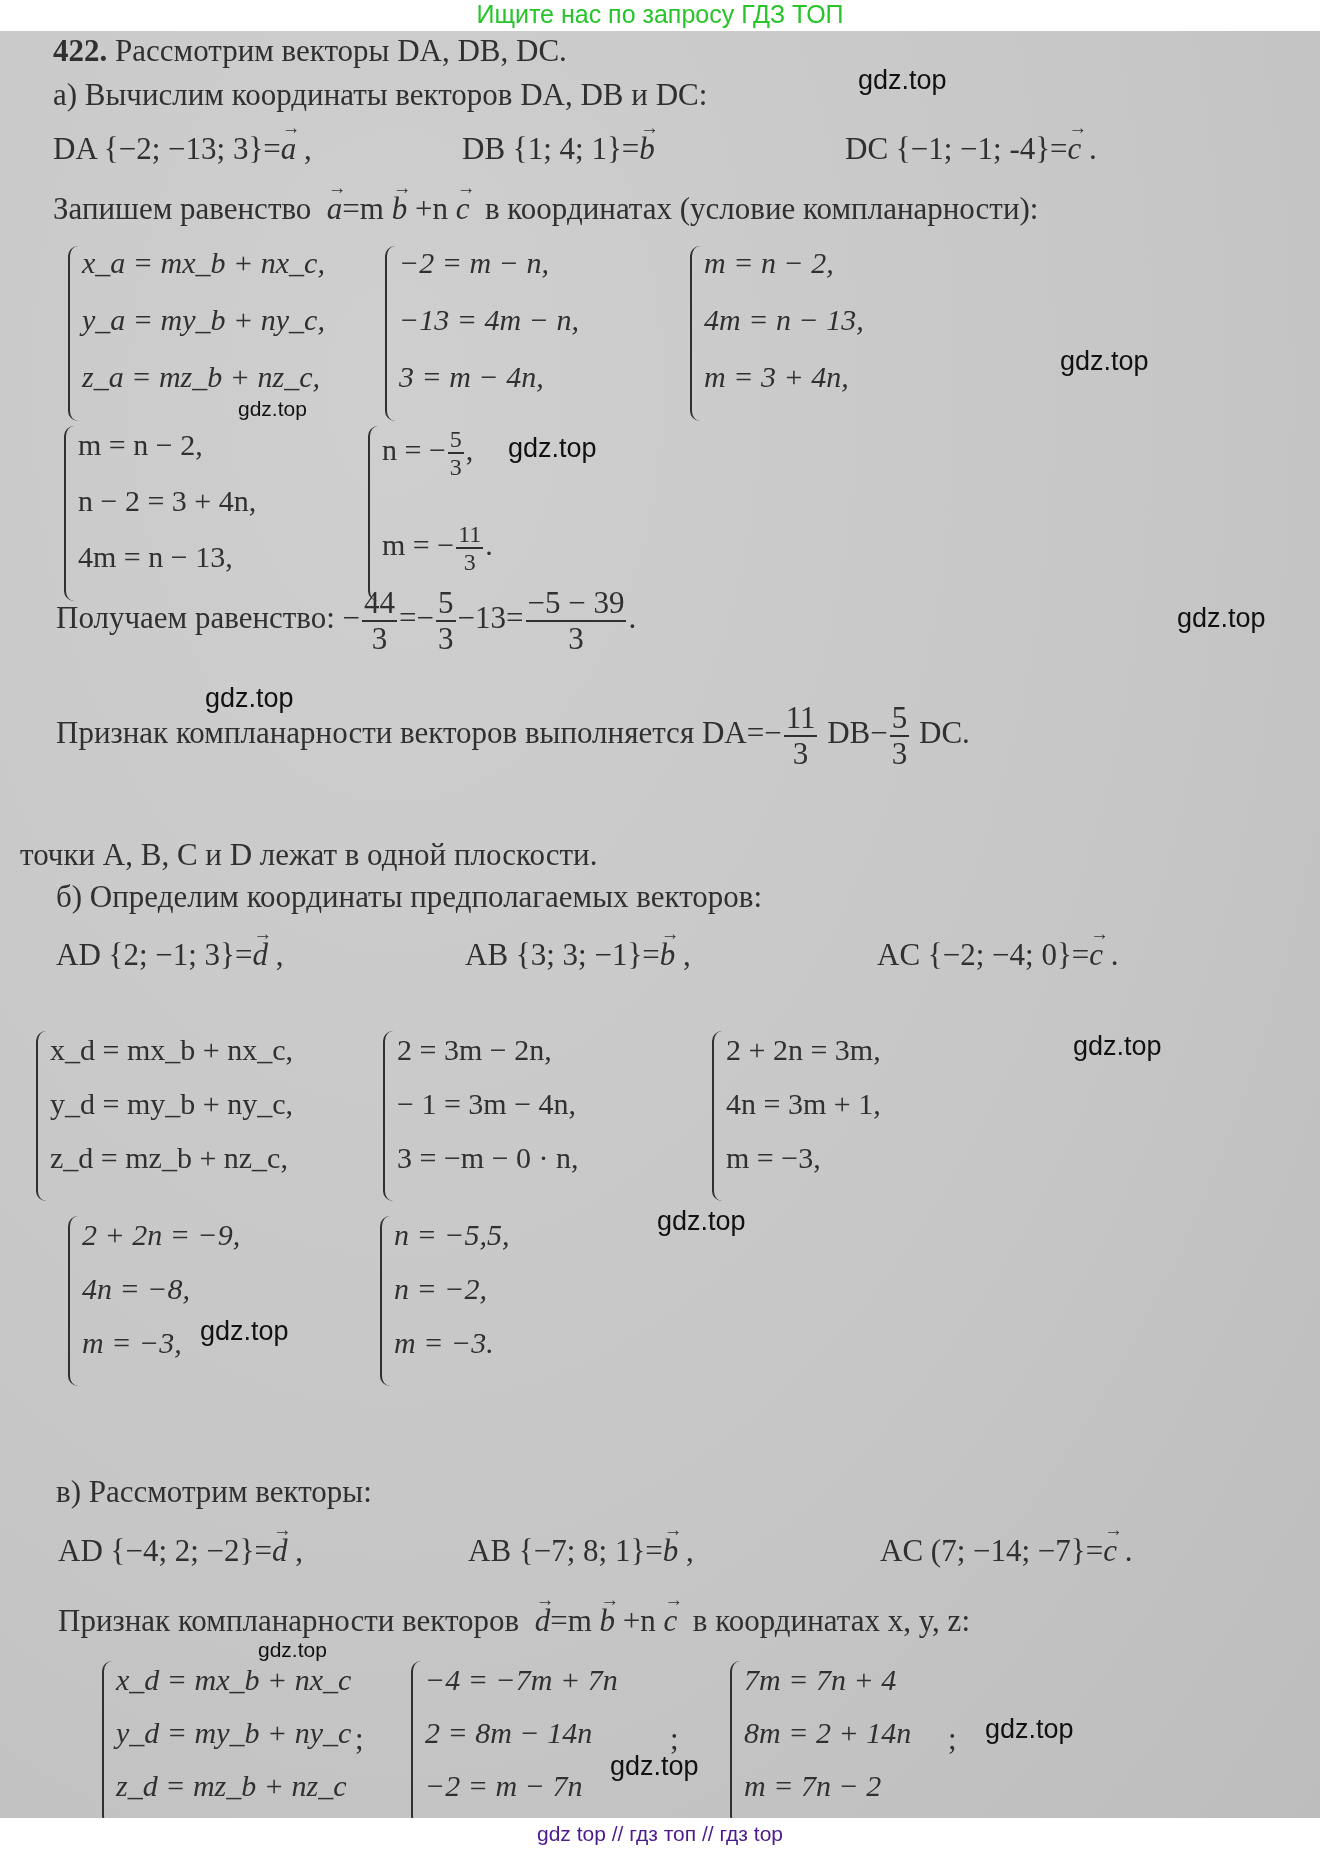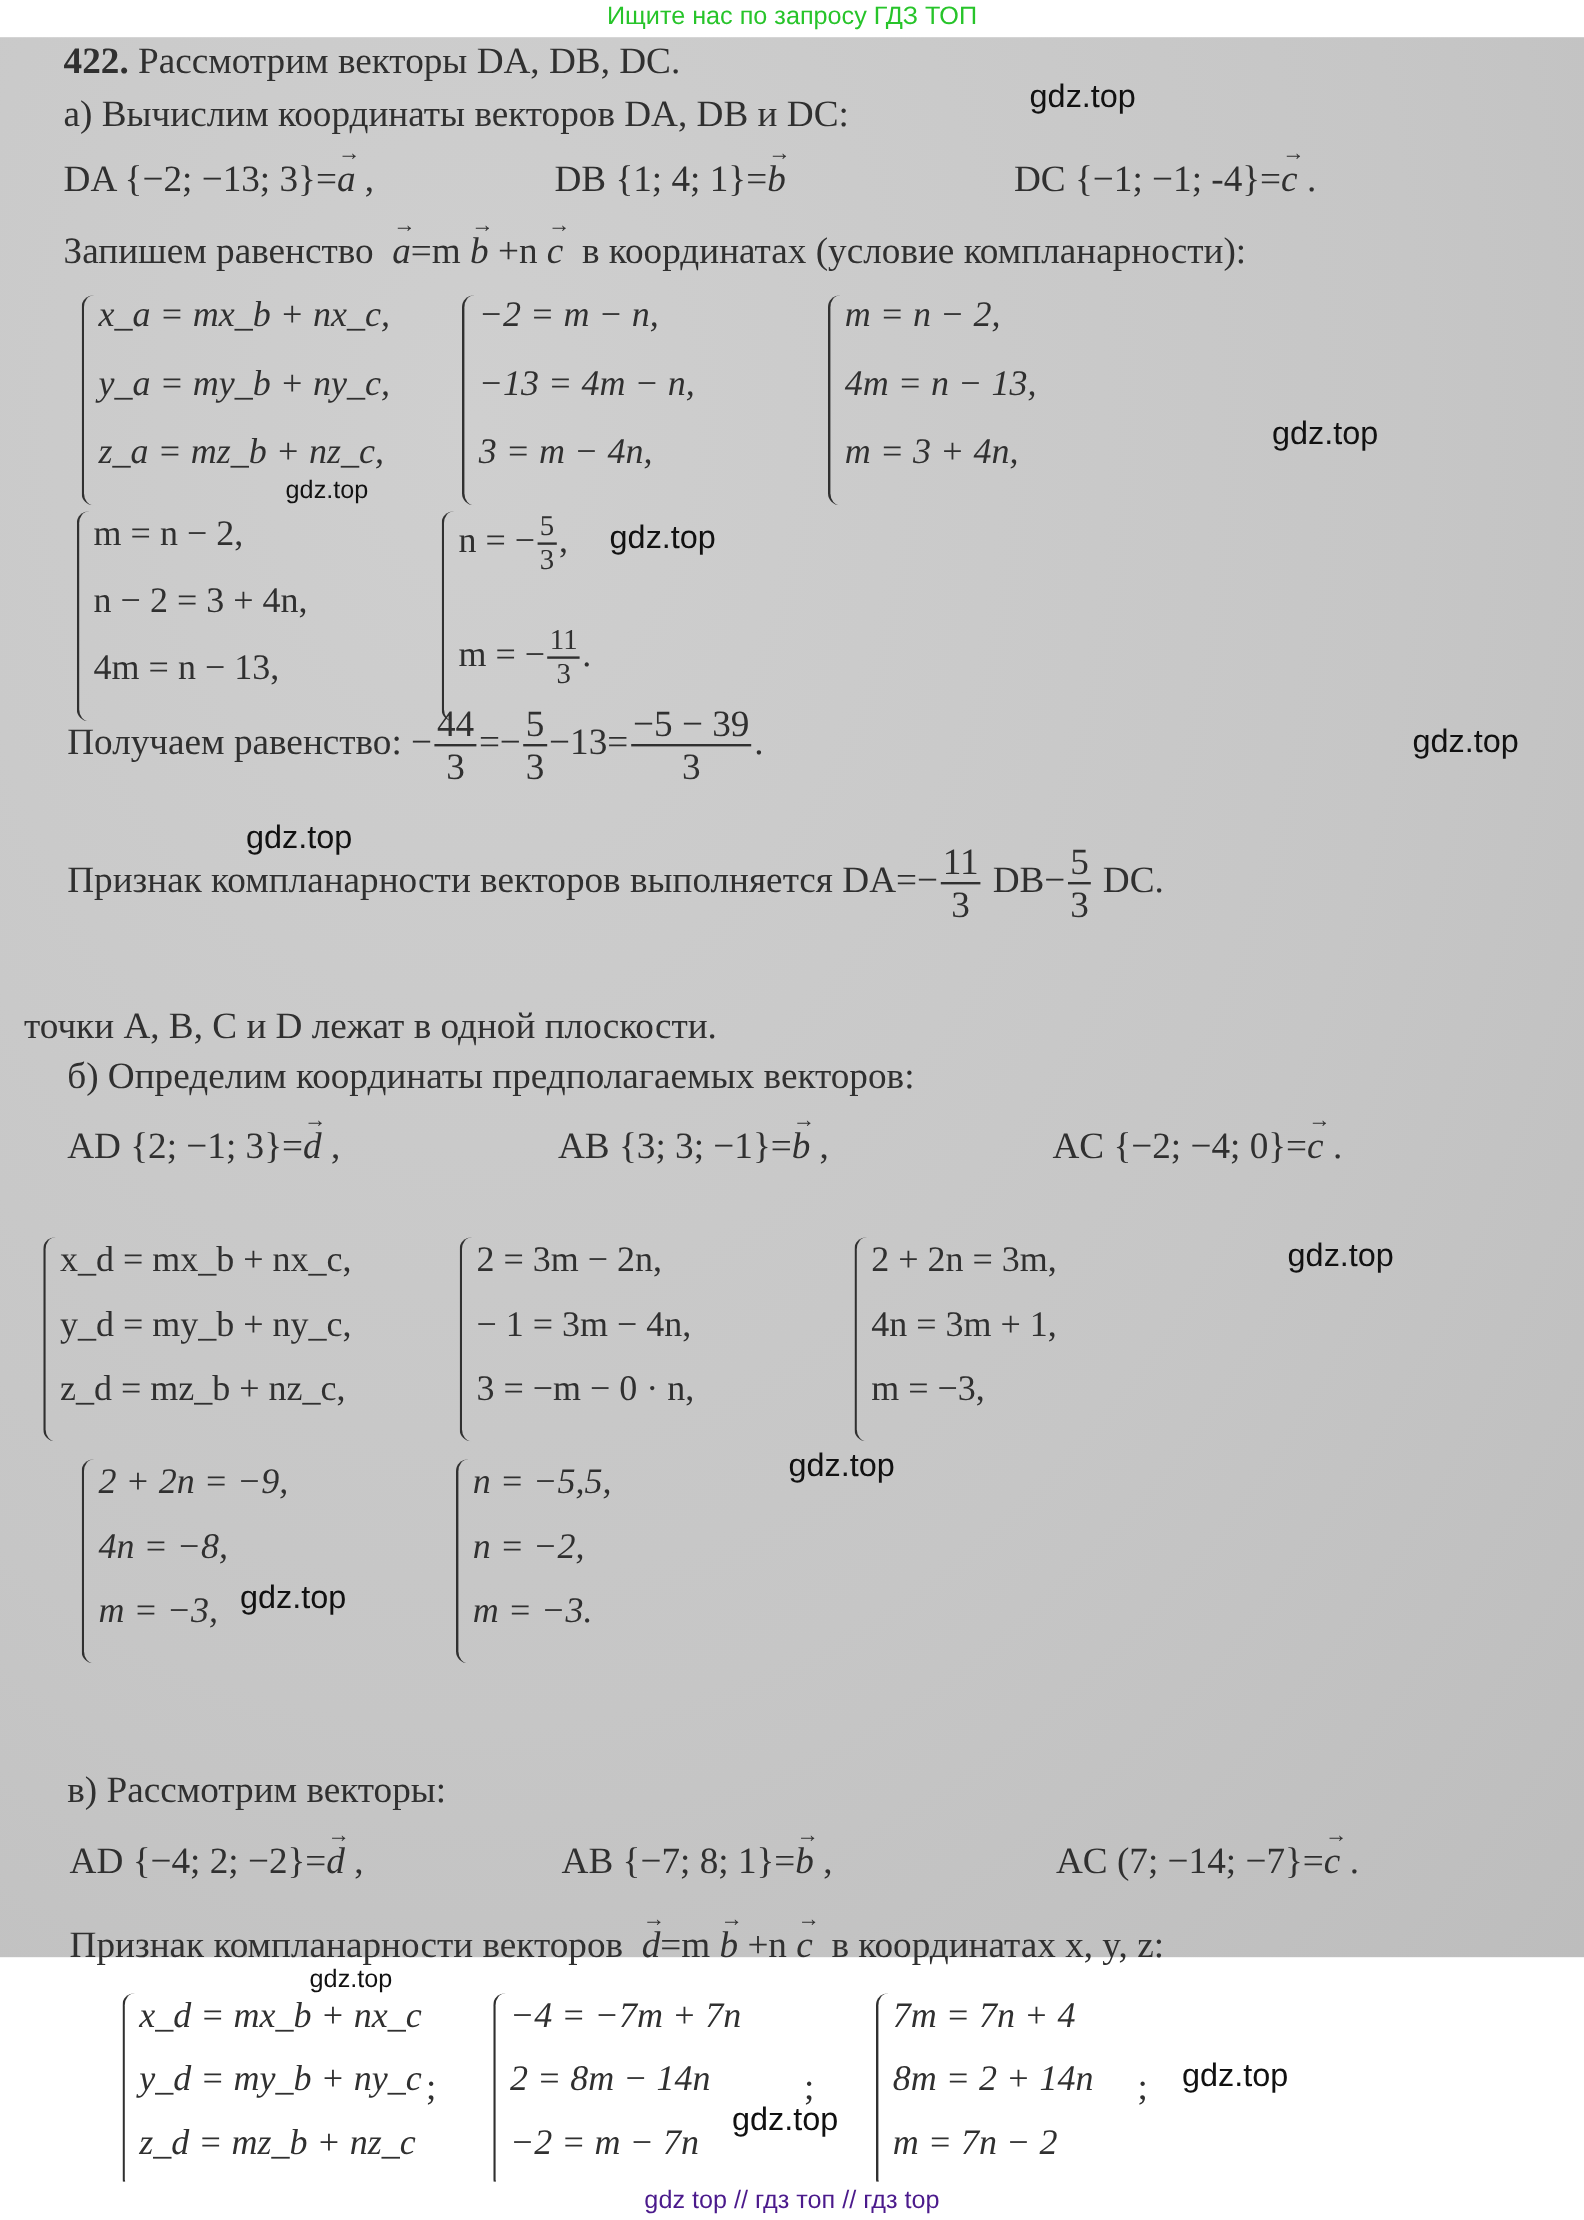--- a/index.html
+++ b/index.html
@@ -1,22 +1,22 @@
 <!DOCTYPE html>
 <html><head>
 <meta charset="utf-8">
 <style>
   html, body { margin:0; padding:0; }
   body { width:1320px; height:1850px; position:relative; background:#ffffff; overflow:hidden;
          font-family:"Liberation Serif", serif; color:#2e2e2e; }
   .top-banner { position:absolute; left:0; top:0; width:1320px; height:31px; background:#fff;
-                text-align:center; font-family:"Liberation Sans", sans-serif; font-size:21px; line-height:28px; color:#27c42a; }
+                text-align:center; font-family:"Liberation Sans", sans-serif; font-size:25px; line-height:28px; color:#27c42a; }
   .bottom-banner { position:absolute; left:0; top:1818px; width:1320px; height:32px; background:#fff;
                 text-align:center; font-family:"Liberation Sans", sans-serif; font-size:21px; line-height:32px; color:#4b1a8c; }
-  .page { position:absolute; left:0; top:31px; width:1320px; height:1600px;
+  .page { position:absolute; left:0; top:31px; width:1320px; height:1787px;
           background: radial-gradient(ellipse at 30% 20%, #cfcfcf 0%, #c6c6c6 60%, #bdbdbd 100%); }
   .line { position:absolute; font-size:31px; white-space:nowrap; letter-spacing:0px; color:#303030; }
   .wm { position:absolute; font-family:"Liberation Sans", sans-serif; font-size:27px; color:#111; white-space:nowrap; }
   .sys { position:absolute; }
   .brace { position:absolute; left:0; top:0; width:14px; border-left:2px solid #303030;
            border-radius:10px 0 0 10px; }
   .sys .row { position:absolute; left:14px; font-size:30px; white-space:nowrap; color:#303030; }
   .it { font-style:italic; }
   .frac { display:inline-block; vertical-align:middle; text-align:center; margin:0 2px; }
   .frac .num { display:block; padding:0 2px; line-height:1.1em; }

